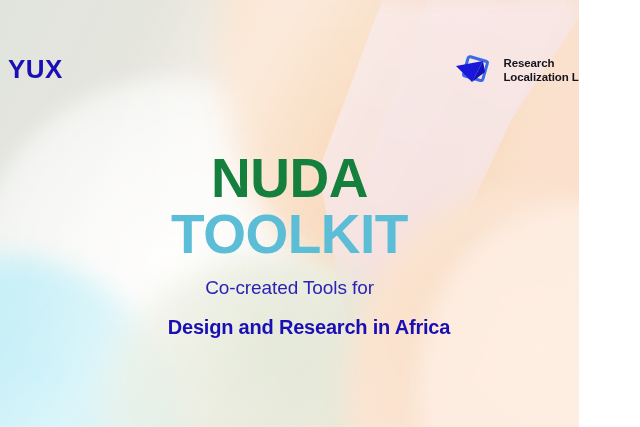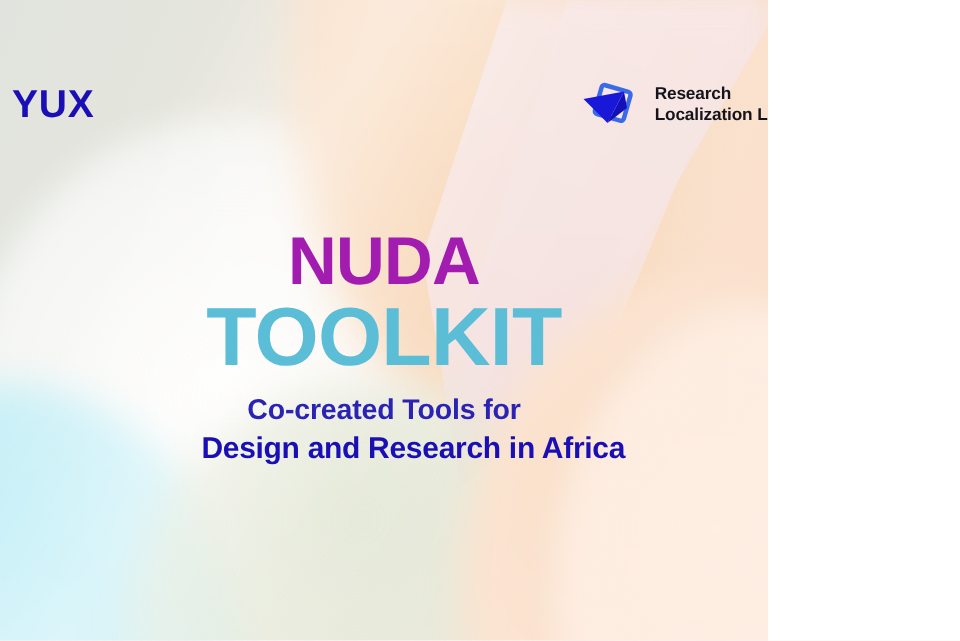--- a/index.html
+++ b/index.html
@@ -3,21 +3,21 @@
 <meta charset="utf-8">
 <style>
   html, body {
     margin: 0;
     padding: 0;
     background: #ffffff;
   }
 
   #slide {
     position: relative;
-    width: 512px;
+    width: 579px;
     height: 427px;
     overflow: hidden;
     font-family: "Liberation Sans", sans-serif;
     background: #f2ece6;
   }
 
   
   .bg-layer {
     position: absolute;
     inset: 0;
@@ -193,24 +193,24 @@
   
   .headline {
     position: absolute;
     left: 0;
     right: 0;
     top: 152px;
     text-align: center;
   }
 
   .title-main {
-    font-size: 45px;
+    font-size: 55px;
     font-weight: 700;
     letter-spacing: -0.5px;
-    color: #a21caf;
+    color: #15803d;
     line-height: 0.98;
     margin: 0;
   }
 
   .title-sub {
     font-size: 55px;
     font-weight: 700;
     letter-spacing: -0.5px;
     color: #5bbdd6;
     line-height: 1.02;
@@ -220,25 +220,25 @@
   .tagline {
     position: absolute;
     left: 0;
     right: 0;
     top: 262px;
     text-align: center;
   }
 
   .tagline-top {
     font-size: 19px;
-    font-weight: 700;
+    font-weight: 400;
     color: #2a23b4;
     line-height: 1.28;
     letter-spacing: -0.1px;
-    margin: 0;
+    margin: 14px;
   }
 
   .tagline-bottom {
     font-size: 20px;
     font-weight: 700;
     color: #1a0fb4;
     line-height: 1.3;
     letter-spacing: -0.2px;
     margin: 0;
     padding-left: 39px;

